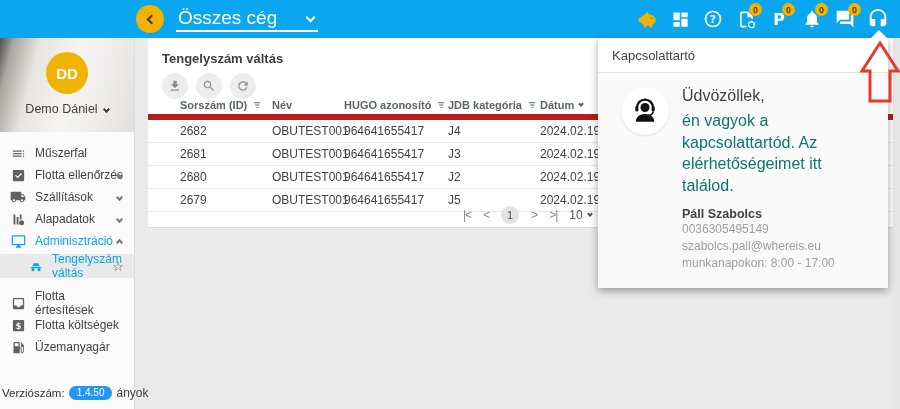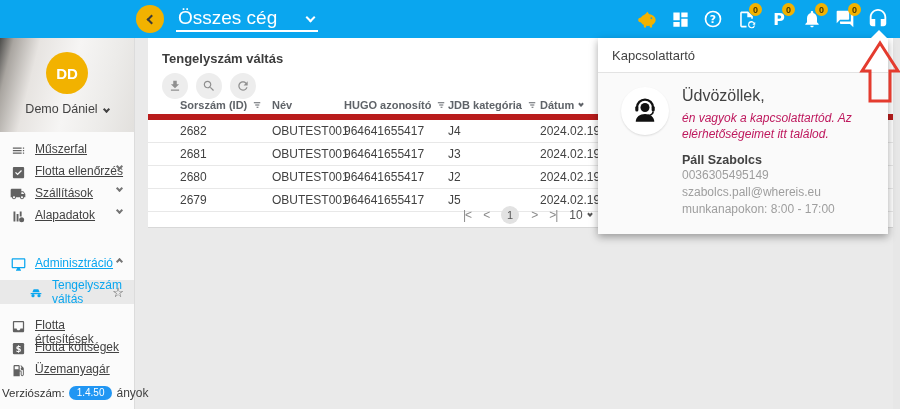--- a/index.html
+++ b/index.html
@@ -19,25 +19,25 @@
   .tico svg { display:block; }
   .badge { position:absolute; top:-4px; right:-4px; min-width:13px; height:13px; border-radius:7px; background:#f2b200; color:#4a3a00; font-size:9px; font-weight:bold; display:flex; align-items:center; justify-content:center; padding:0 2px; }
 
   
   .sidebar { position:absolute; left:0; top:38px; width:135px; bottom:0; background:#fbfbfb; border-right:1px solid #dcdcdc; z-index:4; }
   .side-header { height:94px; background:linear-gradient(104deg,#4c4c4a 0%,#a9a5a0 9%,#e7e4e1 26%,#f6f5f4 52%,#ecebe9 78%,#e2e0dd 100%); display:flex; flex-direction:column; align-items:center; }
   .avatar { width:42px; height:42px; border-radius:50%; background:#f2b200; color:#fff; font-size:15px; font-weight:bold; display:flex; align-items:center; justify-content:center; margin-top:14px; }
   .user-row { margin-top:8px; font-size:12.5px; color:#424242; display:flex; align-items:center; gap:6px; cursor:pointer; }
   .user-row .chev { width:5px; height:5px; border-color:#424242; }
   .nav { padding-top:10px; font-size:12px; color:#424242; }
-  .nav-item { height:22px; display:flex; align-items:flex-start; padding:0 10px 0 10px; gap:9px; cursor:pointer; position:relative;text-decoration:underline; }
+  .nav-item { height:22px; display:flex; align-items:center; padding:0 10px 0 10px; gap:9px; cursor:pointer; position:relative; }
   .nav-item .ico { width:16px; height:16px; flex:0 0 16px; display:flex; align-items:center; justify-content:center; }
   .nav-item .ico svg { display:block; }
   .nav-item .chev { position:absolute; right:12px; width:5px; height:5px; border-color:#757575; }
-  .nav-item.active { color:#0aa6ef;margin-top:26px; }
+  .nav-item.active { color:#0aa6ef; }
   .submenu { position:relative; margin:2px 0 2px 0; }
   .submenu:before { content:""; position:absolute; left:0; top:0; bottom:0; width:4px; background:#8f8f8f; }
   .sub-item { height:24px; display:flex; align-items:center; padding-left:28px; gap:8px; cursor:pointer; position:relative; }
   .sub-item.selected { background:#e9e9e9; color:#0aa6ef; }
   .sub-item .ico { width:16px; height:16px; display:flex; align-items:center; justify-content:center; }
   .star { position:absolute; right:10px; font-size:13px; color:#4a4a4a; cursor:pointer; }
   .nav-gap { height:12px; }
   .version-row { position:absolute; left:2px; bottom:9px; display:flex; align-items:center; gap:4px; font-size:11.5px; color:#333; z-index:3; white-space:nowrap; }
   .pill { background:#2196f3; color:#fff; font-size:10px; padding:1px 8px 2px; border-radius:9px; }
   .frag { color:#424242; font-size:12px; }
@@ -61,21 +61,21 @@
   .pgsize .chev { width:4px; height:4px; border-color:#555; margin-top:-2px; }
 
   
   .popup { position:absolute; left:598px; top:38px; width:290px; background:#fff; box-shadow:0 3px 8px rgba(0,0,0,0.35); z-index:10; }
   .popup-header { padding:10px 14px 9px; font-size:13px; color:#424242; border-bottom:1px solid #e3e3e3; background:#fff; }
   .popup-body { background:#fafafa; display:flex; padding:14px 12px 16px 10px; }
   .popup-avatar-col { width:74px; display:flex; justify-content:center; }
   .popup-avatar { width:48px; height:48px; border-radius:50%; background:#fff; box-shadow:0 1px 2px rgba(0,0,0,0.12); display:flex; align-items:center; justify-content:center; }
   .popup-text { flex:1; padding-right:4px; }
   .greeting { font-size:16px; color:#424242; margin-bottom:5px; }
-  .message { font-size:12px; color:#be185d; line-height:1.35; width:180px;font-style:italic; }
+  .message { font-size:16px; color:#0f766e; line-height:1.35; width:180px; }
   .contact-name { font-size:12.5px; font-weight:bold; color:#424242; margin-top:11px; }
   .contact-line { font-size:12px; color:#9e9e9e; line-height:1.4; }
   .popup-caret { position:absolute; left:871px; top:30px; width:0; height:0; border-left:8px solid transparent; border-right:8px solid transparent; border-bottom:8px solid #fff; z-index:11; }
 
   
   .arrow-annot { position:absolute; left:857px; top:40px; z-index:12; }
 </style>
 </head>
 <body>
 

